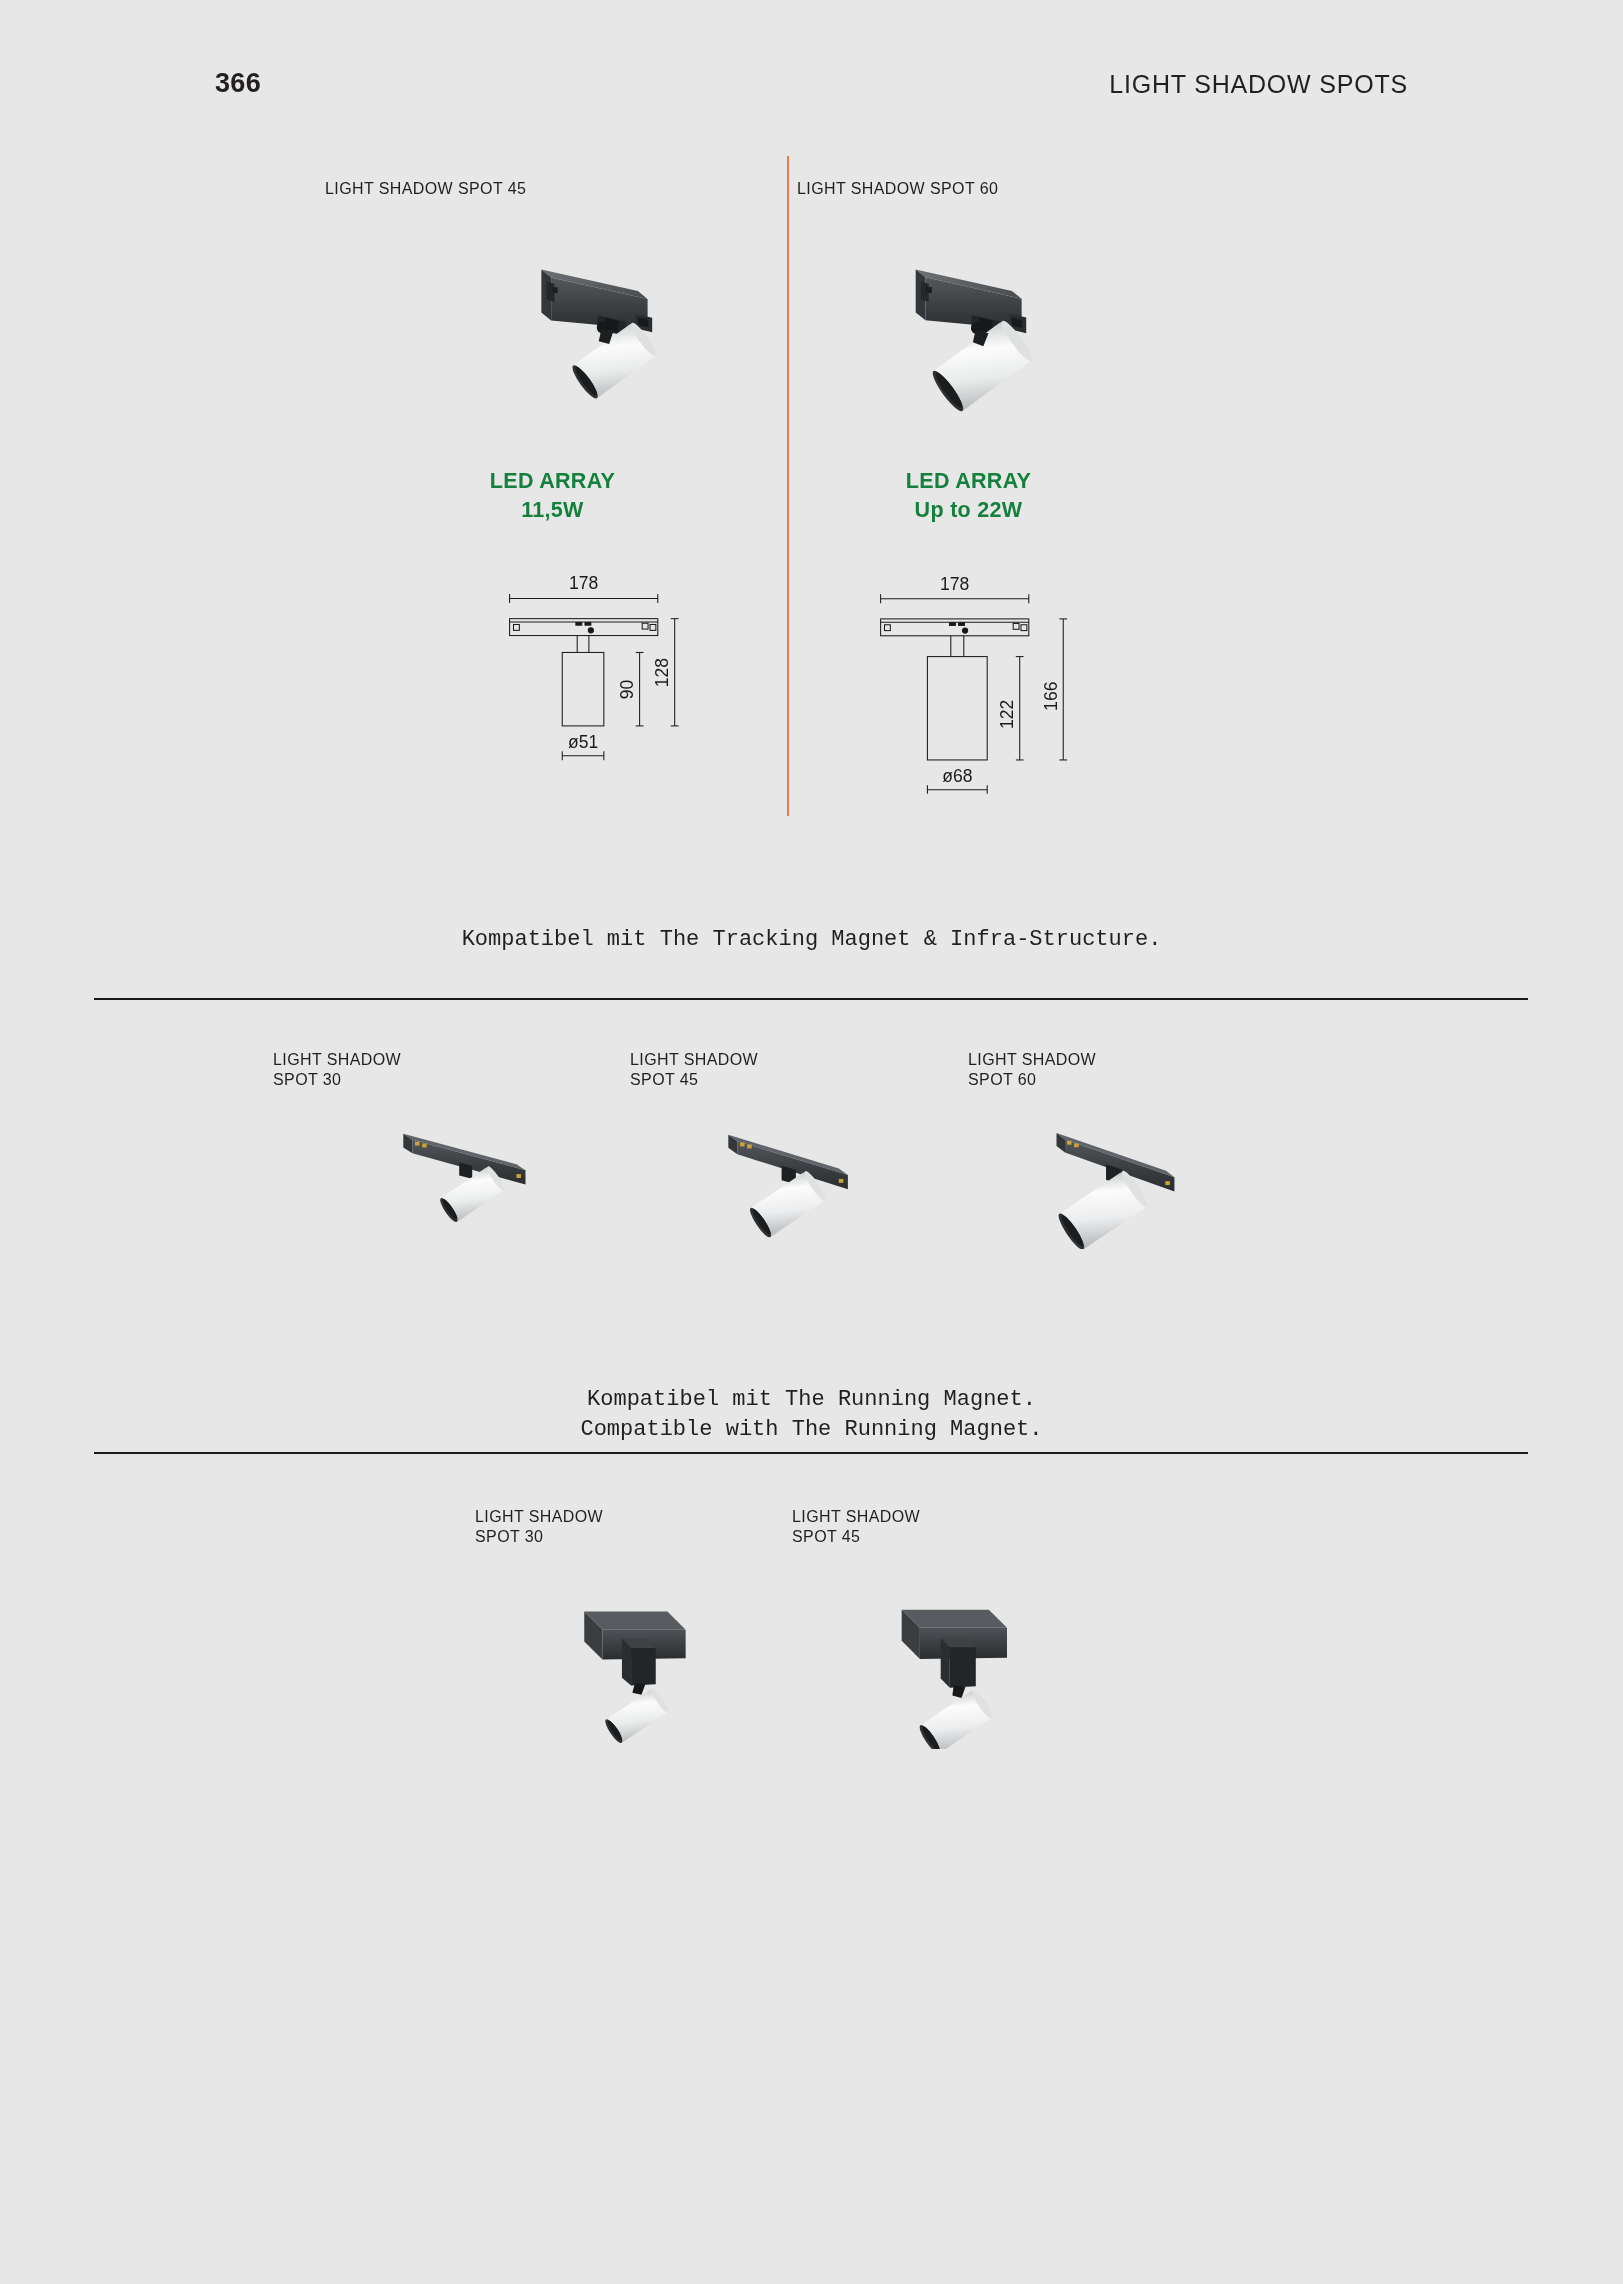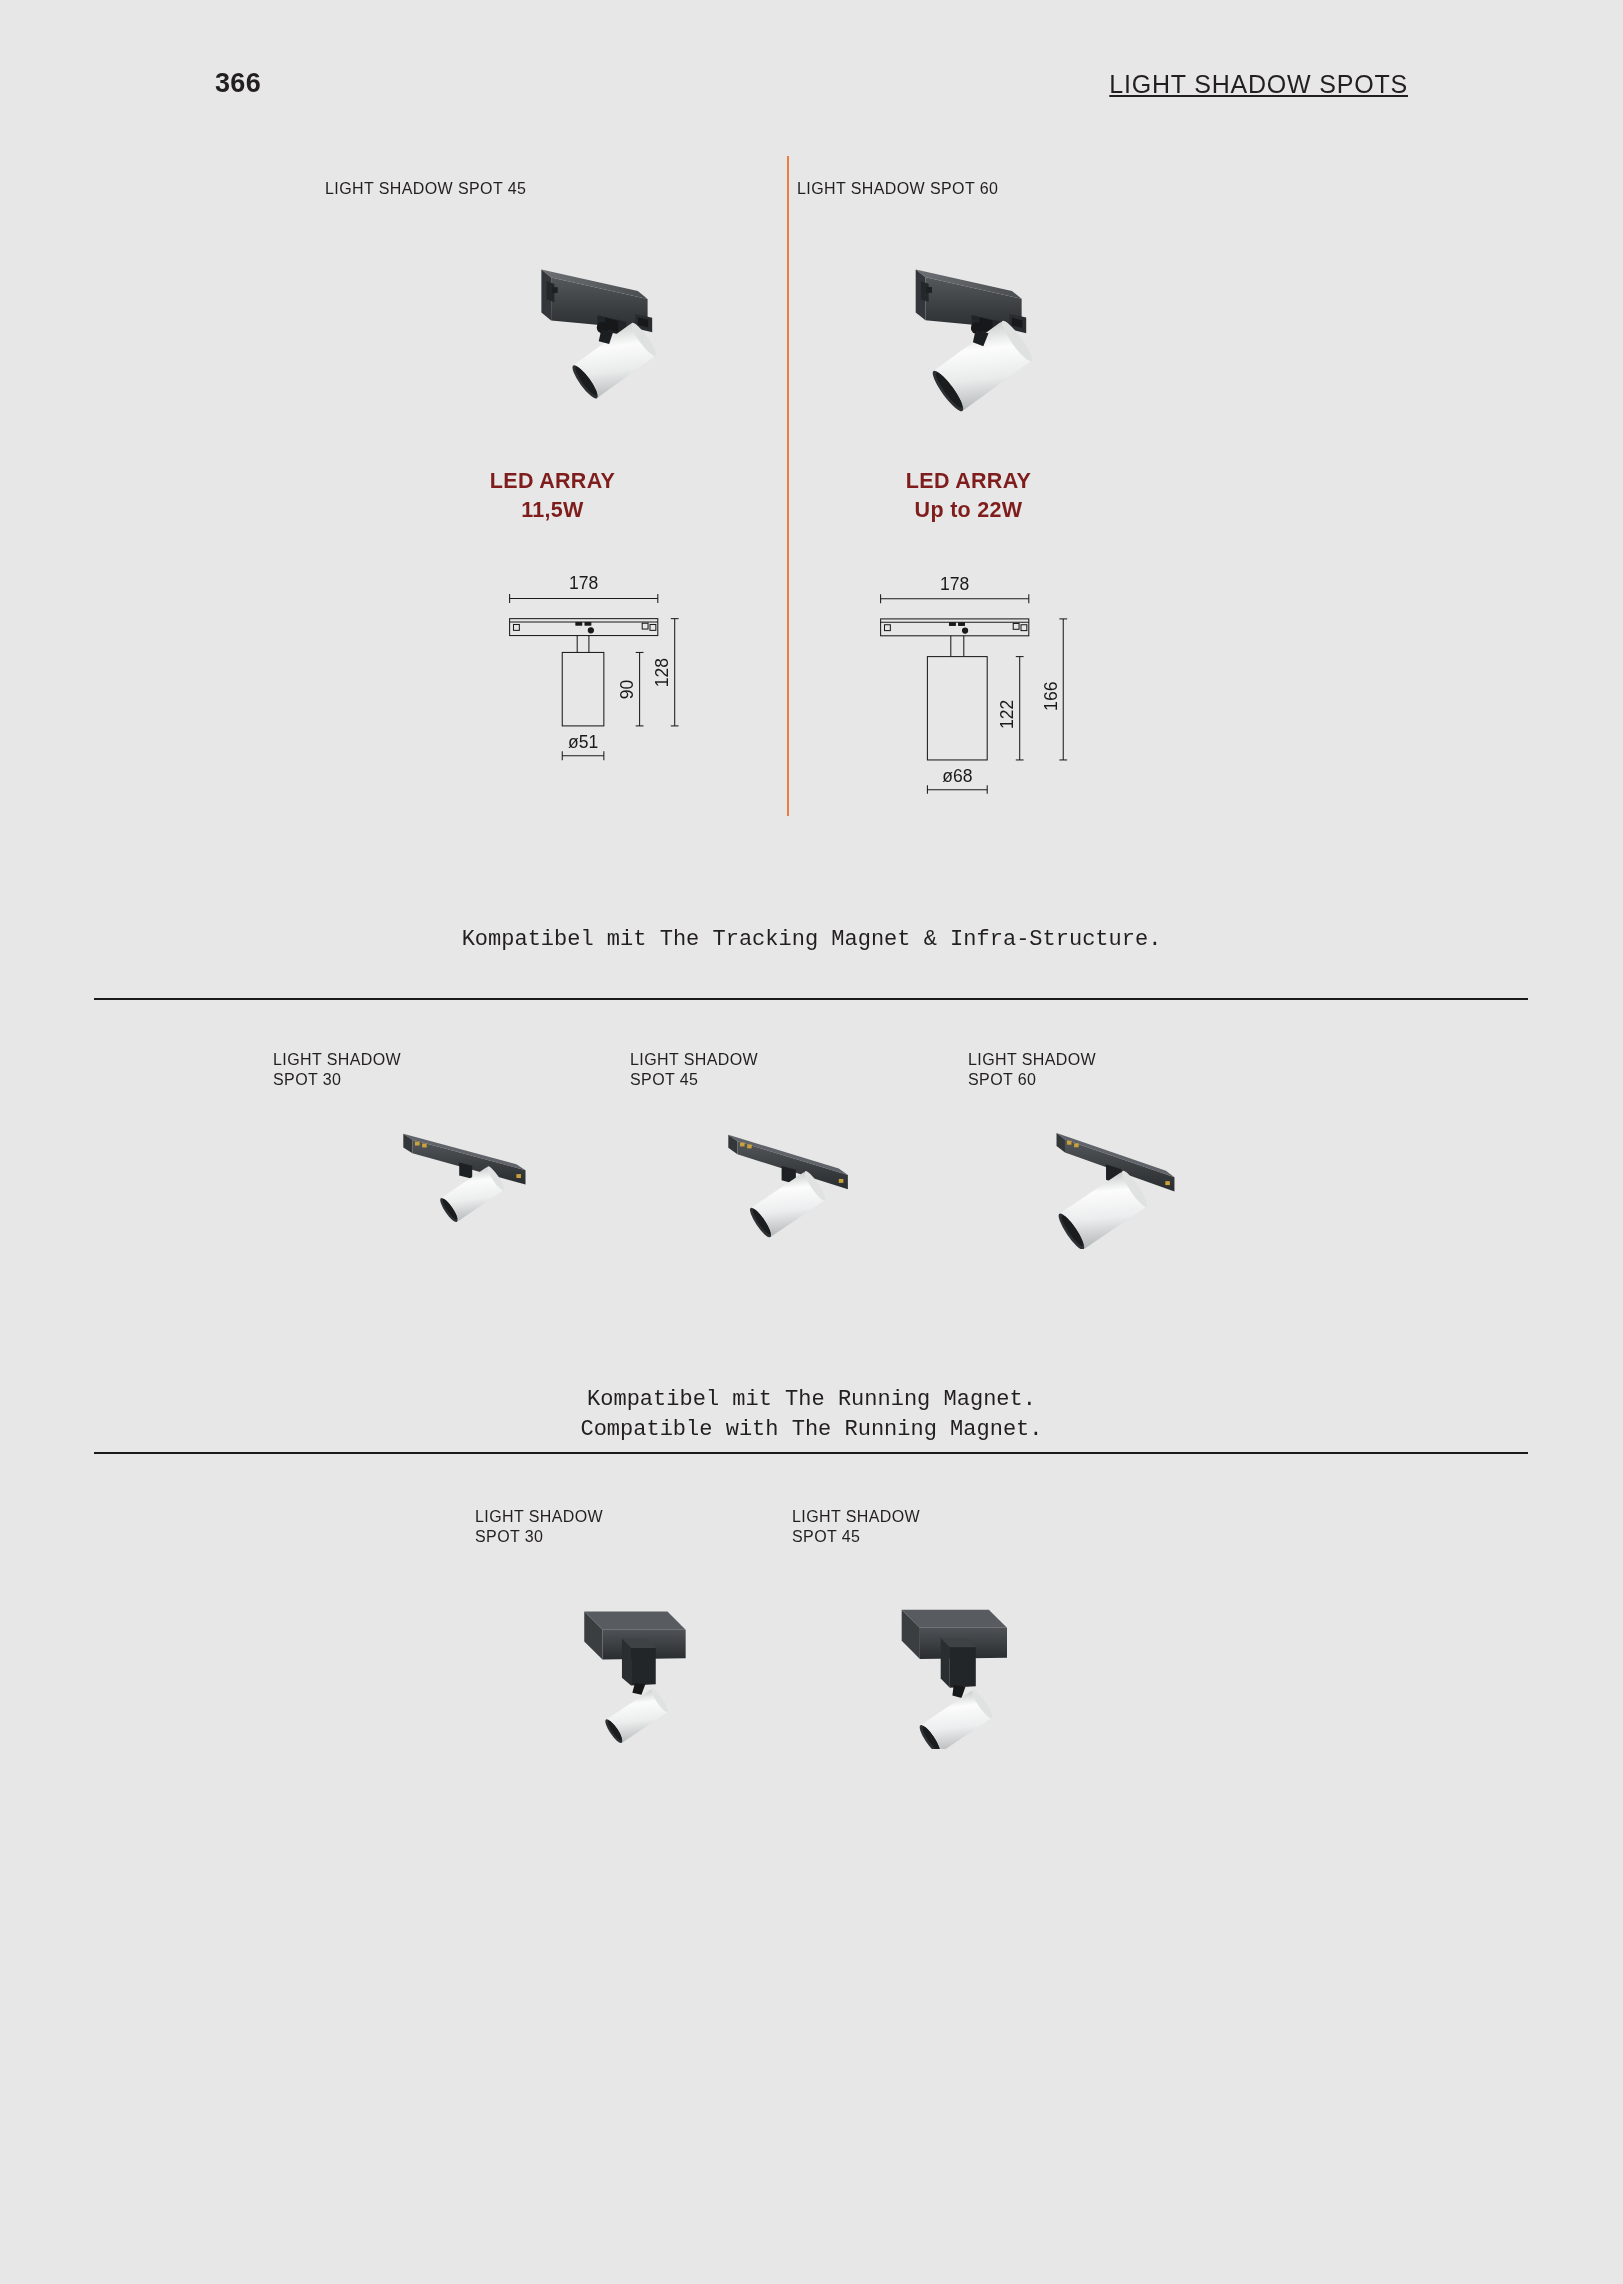--- a/index.html
+++ b/index.html
@@ -9,29 +9,29 @@
     font-family:"Liberation Sans", sans-serif;
     color:#231f20;
     position:relative;
     overflow:hidden;
   }
   .page{position:absolute;inset:0;}
 
   
   .header{position:absolute;top:68px;left:0;width:100%;height:39px;}
   .page-number{position:absolute;left:215px;top:0;font-size:27px;letter-spacing:0.3px;font-weight:bold;}
-  .header-title{position:absolute;right:215px;top:2px;font-size:25px;letter-spacing:0.8px;text-decoration:underline;}
+  .header-title{position:absolute;right:215px;top:2px;font-size:25px;letter-spacing:0.8px;}
 
   
   .hrule{position:absolute;left:94px;width:1434px;height:2px;background:#1a1a1a;}
   .vdivider{position:absolute;width:2px;background:#ef7b45;}
 
   
   .prod-title{position:absolute;font-size:16px;letter-spacing:0.4px;text-align:left;white-space:pre-line;line-height:1.28;}
-  .led-line{position:absolute;text-align:center;font-size:21.5px;font-weight:bold;color:#7f1d1d;letter-spacing:0.3px;line-height:1.35;}
+  .led-line{position:absolute;text-align:center;font-size:21.5px;font-weight:bold;color:#15803d;letter-spacing:0.3px;line-height:1.35;}
   .compat{position:absolute;width:100%;text-align:center;font-size:22px;line-height:1.38;font-family:Liberation Mono, monospace;}
 
   
   .photo{position:absolute;}
   .photo svg{display:block;}
 
   
   .tech{position:absolute;}
   .tech svg{display:block;}
 </style>

